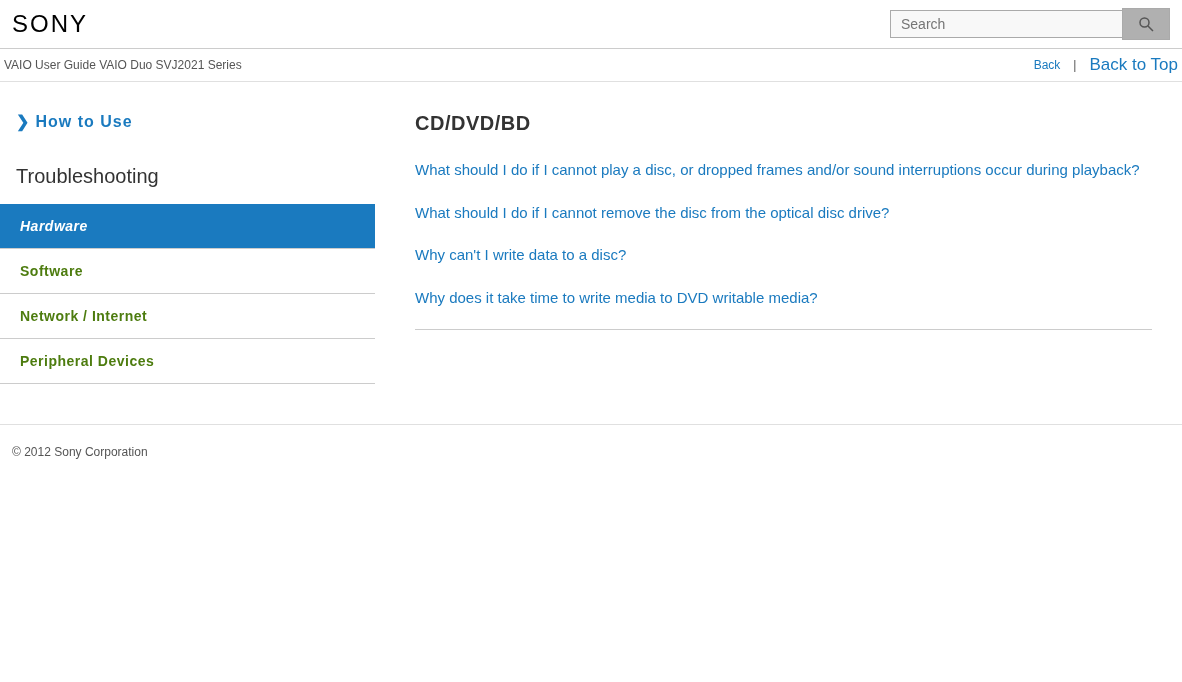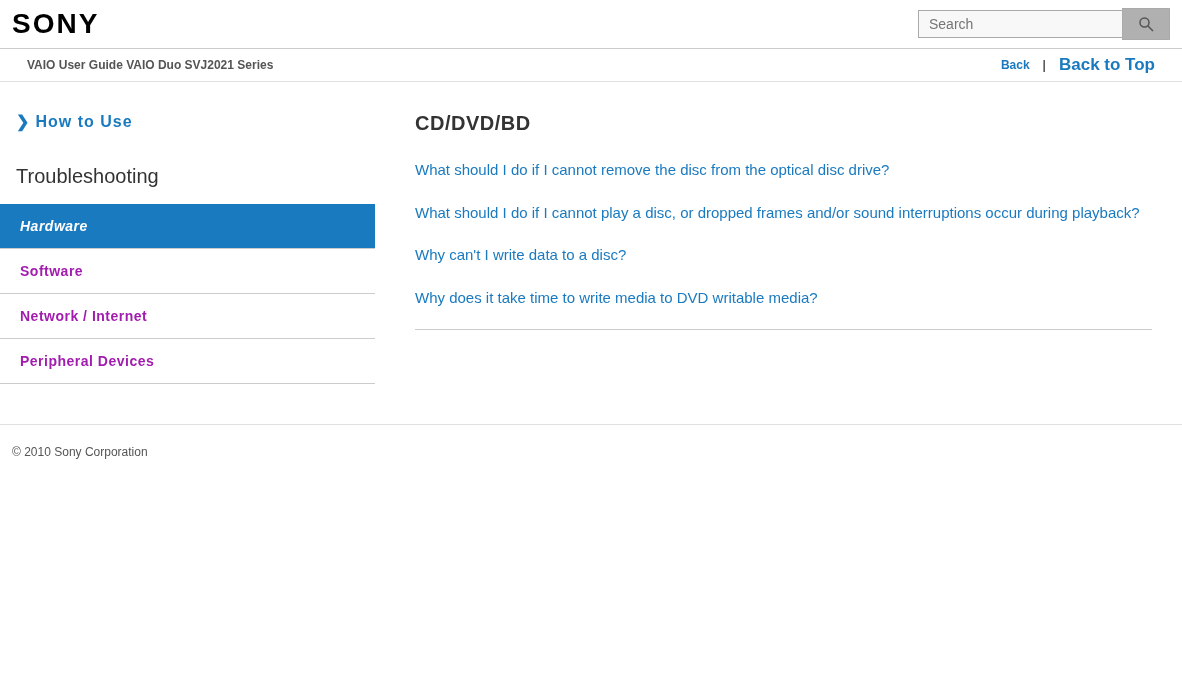--- a/index.html
+++ b/index.html
@@ -14,32 +14,32 @@
     
     #header {
       display: flex;
       align-items: center;
       justify-content: space-between;
       padding: 8px 12px;
       border-bottom: 1px solid #ccc;
       background: #fff;
     }
     #logo {
-      font-size: 28px;
-      font-weight: bold;
+      font-size: 24px;
+      font-weight: normal;
       letter-spacing: 2px;
       color: #000;
     }
     #search-area {
       display: flex;
       align-items: center;
       gap: 0;
     }
     #search-input {
-      width: 204px;
+      width: 232px;
       padding: 5px 10px;
       font-size: 14px;
       border: 1px solid #aaa;
       border-right: none;
       outline: none;
       background: #f8f8f8;
       color: #888;
     }
     #search-button {
       width: 48px;
@@ -54,25 +54,24 @@
     #search-button svg {
       width: 16px;
       height: 16px;
     }
 
     
     #breadcrumb-bar {
       display: flex;
       align-items: center;
       justify-content: space-between;
-      padding: 6px 27px;
+      padding: 6px 4px;
       border-bottom: 1px solid #e0e0e0;
       font-size: 12px;
       color: #555;
-      font-weight: bold;
     }
     #back-links {
       display: flex;
       gap: 13px;
       align-items: center;
     }
     #back-link {
       color: #1a7abf;
       text-decoration: none;
       font-size: 12px;
@@ -136,21 +135,21 @@
       letter-spacing: 0.5px;
       cursor: pointer;
       border-bottom: 1px solid #ccc;
     }
     .nav-item.active {
       background: #1a7abf;
       color: #fff;
       font-style: italic;
     }
     .nav-item.inactive {
-      color: #a21caf;
+      color: #4d7c0f;
       background: #fff;
     }
 
     
     #content {
       flex: 1;
       padding: 30px 30px 30px 40px;
     }
 
     #page-title {
@@ -227,25 +226,25 @@
         <div class="nav-item inactive">Software</div>
         <div class="nav-item inactive">Network / Internet</div>
         <div class="nav-item inactive">Peripheral Devices</div>
       </div>
 
   </div>
 
   <div id="content">
     <div id="page-title">CD/DVD/BD</div>
     <div id="content-links">
+        <a class="content-link" href="#">What should I do if I cannot play a disc, or dropped frames and/or sound interruptions occur during playback?</a>
         <a class="content-link" href="#">What should I do if I cannot remove the disc from the optical disc drive?</a>
-        <a class="content-link" href="#">What should I do if I cannot play a disc, or dropped frames and/or sound interruptions occur during playback?</a>
         <a class="content-link" href="#">Why can't I write data to a disc?</a>
         <a class="content-link" href="#">Why does it take time to write media to DVD writable media?</a>
       </div>
     <hr id="content-divider">
   </div>
 
 </div>
 
 <div id="footer">
-  <span>© 2010 Sony Corporation</span>
+  <span>© 2012 Sony Corporation</span>
 </div>
 
 </body></html>

